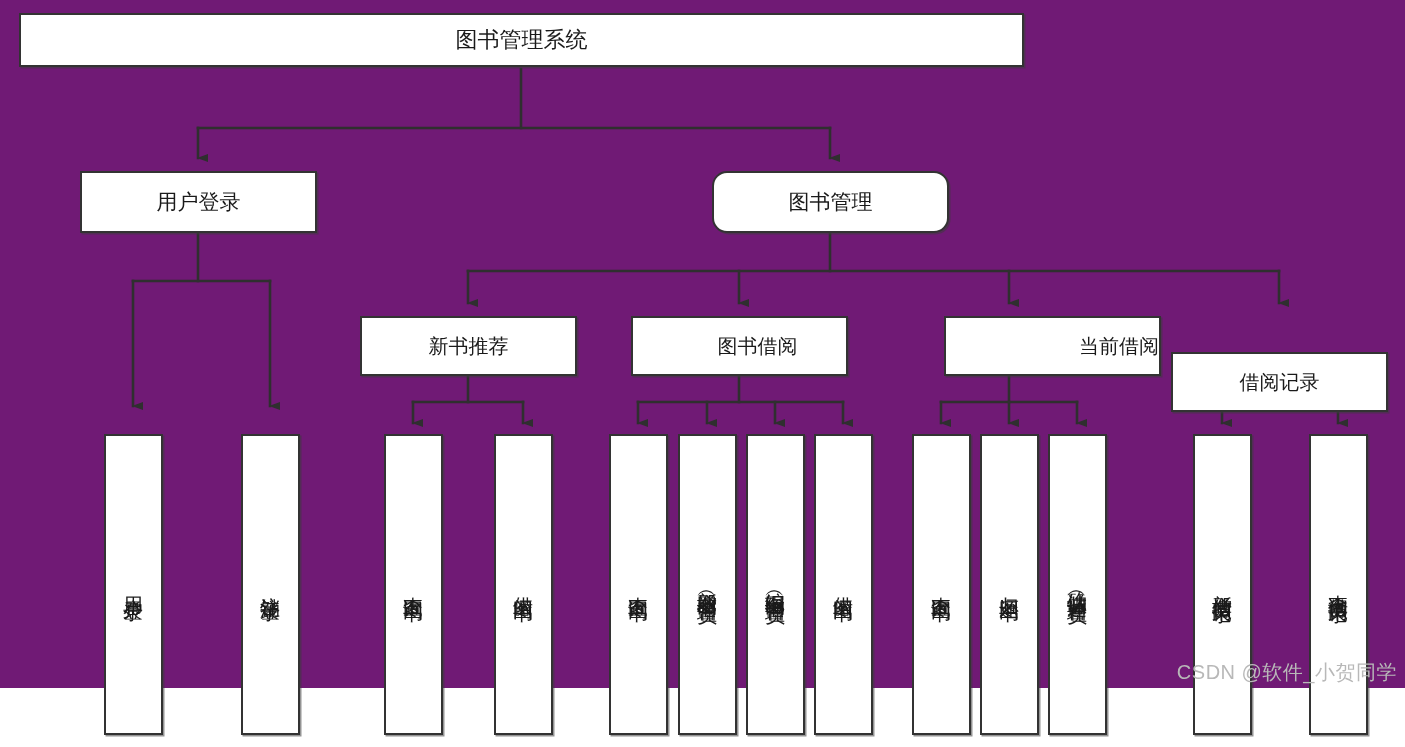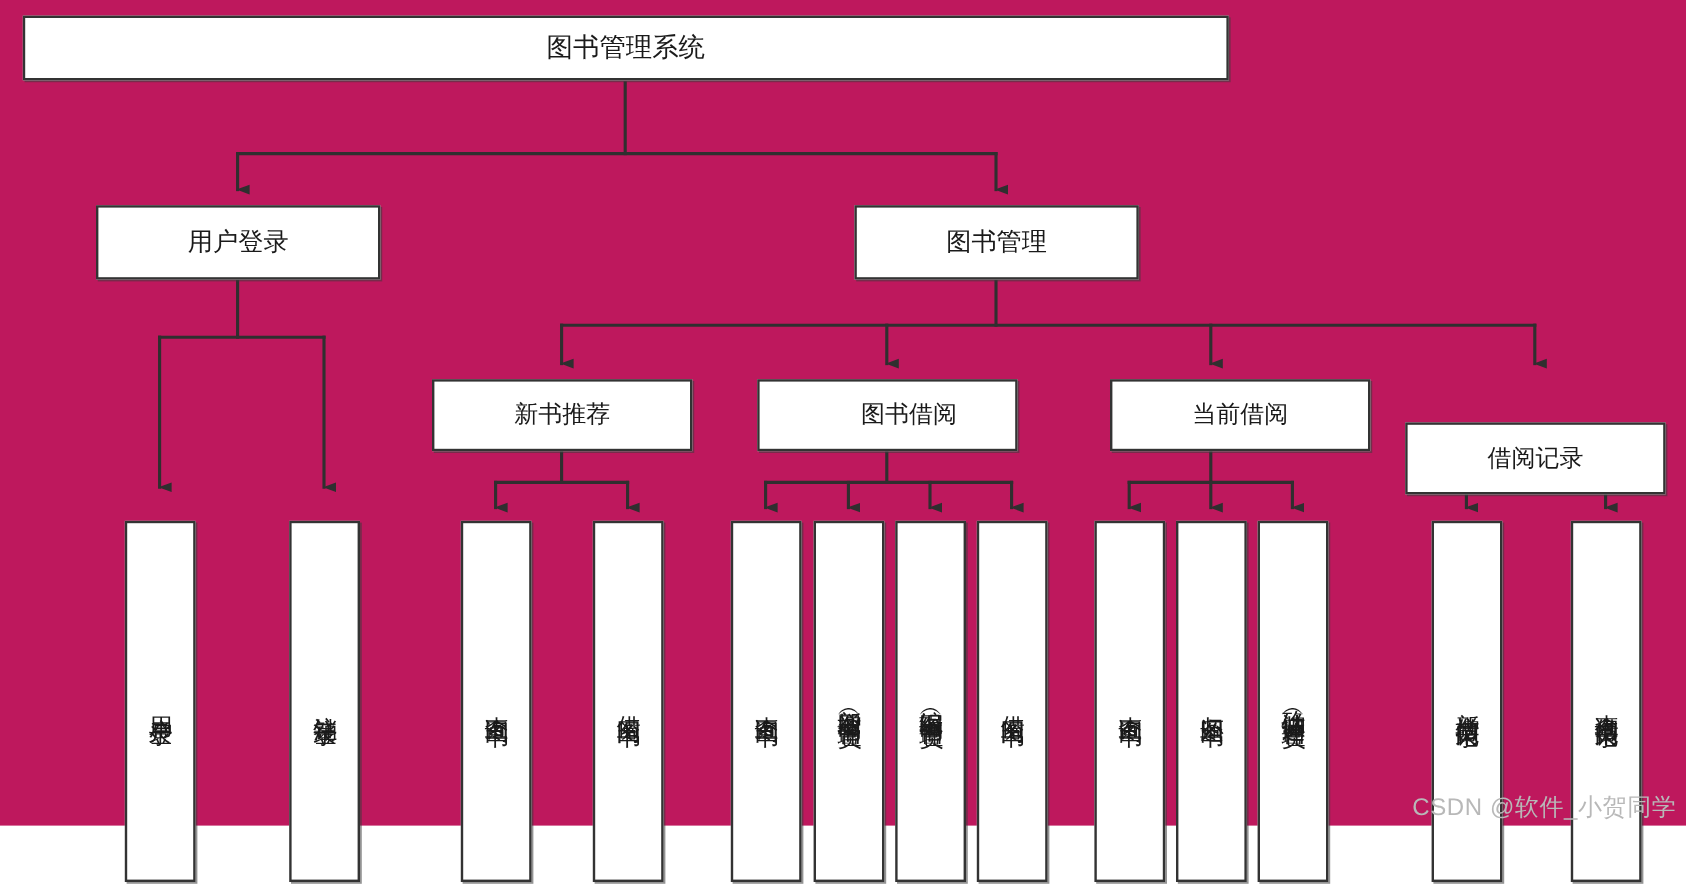--- a/index.html
+++ b/index.html
@@ -11,21 +11,21 @@
     width: 1405px;
     height: 747px;
     font-family: "Liberation Sans", "DejaVu Sans", sans-serif;
     overflow: hidden;
     position: relative;
   }
   #diagram-root {
     position: relative;
     width: 1405px;
     height: 688px;
-    background: #be185d;
+    background: #701a75;
   }
   svg#tree-svg {
     position: absolute;
     left: 0;
     top: 0;
     width: 1405px;
     height: 747px;
   }
   .node-box {
     position: absolute;
@@ -126,31 +126,31 @@
     </g>
   </svg>
 
   <div class="node-box node-root" style="left:19px; top:13px; width:1005px; height:54px;">
     <span class="node-label">图书管理系统</span>
   </div>
 
   <div class="node-box node-l2" style="left:80px; top:171px; width:237px; height:62px;">
     <span class="node-label">用户登录</span>
   </div>
-  <div class="node-box node-l2" style="left:712px; top:171px; width:237px; height:62px;">
+  <div class="node-box node-l2" style="left:712px; top:171px; width:237px; height:62px;border-radius:15px;">
     <span class="node-label">图书管理</span>
   </div>
 
   <div class="node-box node-l3" style="left:360px; top:316px; width:217px; height:60px;">
     <span class="node-label">新书推荐</span>
   </div>
   <div class="node-box node-l3" style="left:631px; top:316px; width:217px; height:60px;padding-left:36px;">
     <span class="node-label">图书借阅</span>
   </div>
-  <div class="node-box node-l3" style="left:925px; top:316px; width:217px; height:60px;">
+  <div class="node-box node-l3" style="left:944px; top:316px; width:217px; height:60px;justify-content:flex-end;">
     <span class="node-label">当前借阅</span>
   </div>
   <div class="node-box node-l3" style="left:1171px; top:316px; width:217px; height:60px;margin-top:36px;">
     <span class="node-label">借阅记录</span>
   </div>
 
   <div class="node-box node-leaf" style="left:104px; top:434px; width:59px; height:301px;">
     <span class="node-label">用户登录</span>
   </div>
   <div class="node-box node-leaf" style="left:241px; top:434px; width:59px; height:301px;">

